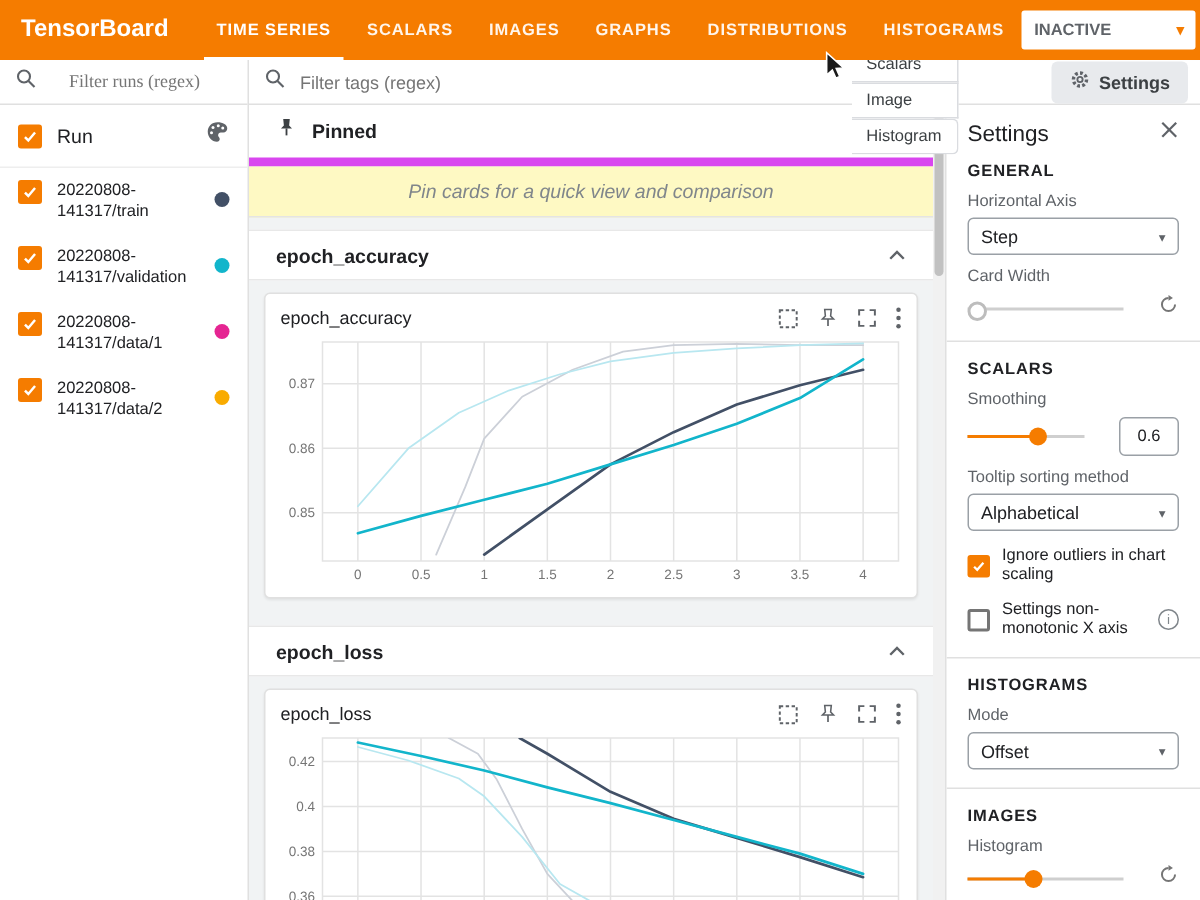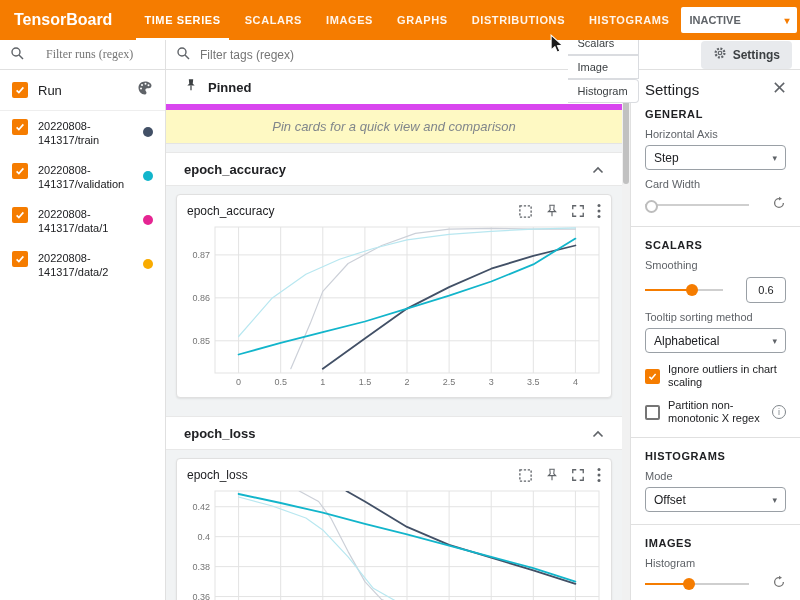--- a/index.html
+++ b/index.html
@@ -444,21 +444,21 @@
     <div class="cb-row">
       <span class="cb checked">
         <svg width="11" height="11" viewBox="0 0 16 16">
             <polyline points="3.5,8.5 6.5,11.5 12.5,4.5" stroke="#fff" stroke-width="2.2" fill="none"></polyline>
           </svg>
       </span>
       <span class="lbl">Ignore outliers in chart scaling</span>
     </div>
     <div class="cb-row">
       <span class="cb un"></span>
-      <span class="lbl">Partition non-monotonic X regex</span>
+      <span class="lbl">Settings non-monotonic X axis</span>
       <span class="info-i">i</span>
     </div>
 
     <div class="divider"></div>
 
     <div class="sec-lbl">HISTOGRAMS</div>
     <div class="fld-lbl">Mode</div>
     <div class="select">
       <span>Offset</span>
       <span class="caret">▾</span>

